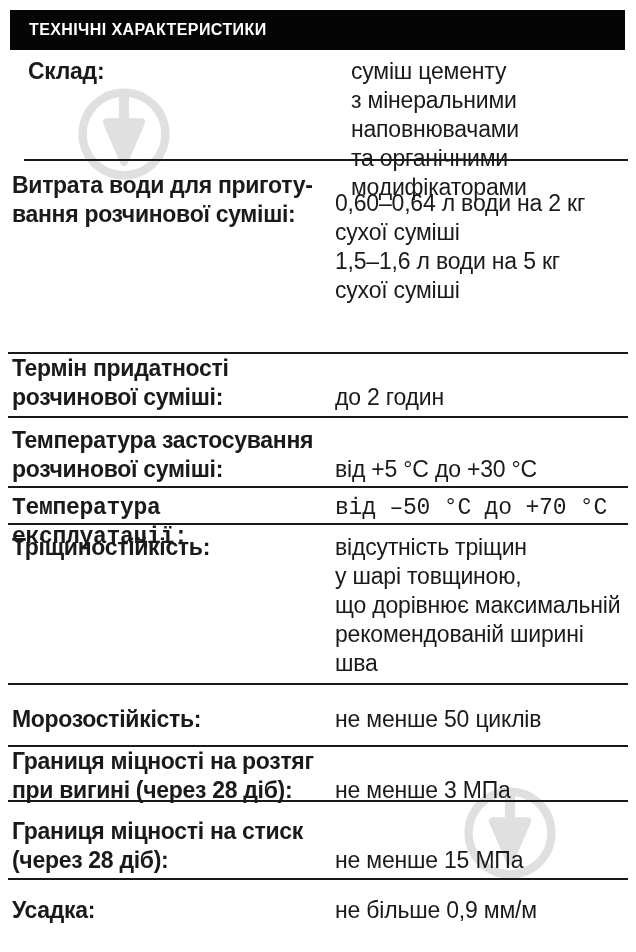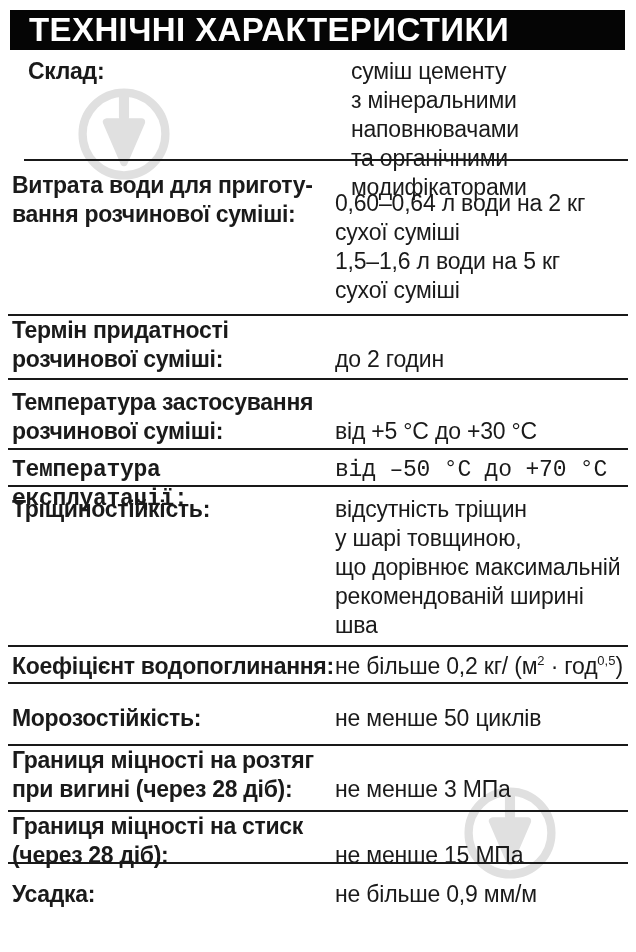--- a/index.html
+++ b/index.html
@@ -19,21 +19,21 @@
     width: 615px; height: 40px;
     background: #050505;
     display: flex;
     align-items: center;
     box-sizing: border-box;
     padding-left: 19px;
     z-index: 2;
   }
   .title-bar span {
     color: #ffffff;
-    font-size: 33px;
+    font-size: 16px;
     font-weight: 700;
     letter-spacing: 0.4px;
     white-space: nowrap;
   }
   
   .watermark {
     position: absolute;
     width: 92px; height: 92px;
     z-index: 0;
   }
@@ -59,29 +59,29 @@
     line-height: 29px;
     white-space: pre-line;
   }
   .lbl { font-weight: 700; padding-left: 4px; letter-spacing: -0.3px; }
   .val { font-weight: 400; letter-spacing: -0.2px; }
   .align-end { align-items: end; }
   .val-offset { margin-top: 18px; }
   .sup { font-size: 13px; vertical-align: super; line-height: 0; letter-spacing: 0; }
   
   .r1  { height: 111px; padding-top: 7px; margin-left: 16px;  }
-  .r2  { height: 155px; padding-top: 10px; }
+  .r2  { height: 193px; padding-top: 10px; }
   .r3  { height: 64px;  padding-bottom: 8px;  }
   .r4  { height: 70px;  padding-bottom: 2px;  }
   .r5  { height: 37px;  padding-top: 6px; font-family: Liberation Mono, monospace;  }
   .r6  { height: 160px; padding-top: 8px;  }
   .r7  { height: 37px;  padding-top: 5px;  }
   .r8  { height: 62px;  padding-top: 20px; }
-  .r9  { height: 66px;  padding-bottom: 7px;  }
-  .r10 { height: 52px;  padding-bottom: 3px;  }
+  .r9  { height: 55px;  padding-bottom: 7px;  }
+  .r10 { height: 78px;  padding-bottom: 3px;  }
   .r11 { height: 37px;  padding-top: 16px;  }
 </style>
 </head>
 <body>
 
 <div class="page">
 
   <svg class="watermark wm-1" viewBox="0 0 100 100" aria-hidden="true">
     <circle cx="50" cy="50" r="45" fill="none" stroke="#e0e0e0" stroke-width="9"></circle>
     <rect x="44.5" y="5" width="11" height="32" rx="5.5" fill="#e0e0e0"></rect>
@@ -137,24 +137,20 @@
 
     <div class="row r6">
       <div class="lbl">Тріщиностійкість:</div>
       <div class="val">відсутність тріщин
 у шарі товщиною,
 що дорівнює максимальній
 рекомендованій ширині
 шва</div>
     </div>
 
-    <div class="row r7">
-      <div class="lbl">Коефіцієнт водопоглинання:</div>
-      <div class="val"><span>не більше 0,2 кг/ (м</span><span class="sup">2</span><span> · год</span><span class="sup">0,5</span><span>)</span></div>
-    </div>
 
     <div class="row r8">
       <div class="lbl">Морозостійкість:</div>
       <div class="val">не менше 50 циклів</div>
     </div>
 
     <div class="row r9 align-end">
       <div class="lbl">Границя міцності на розтяг
 при вигині (через 28 діб):</div>
       <div class="val">не менше 3 МПа</div>

